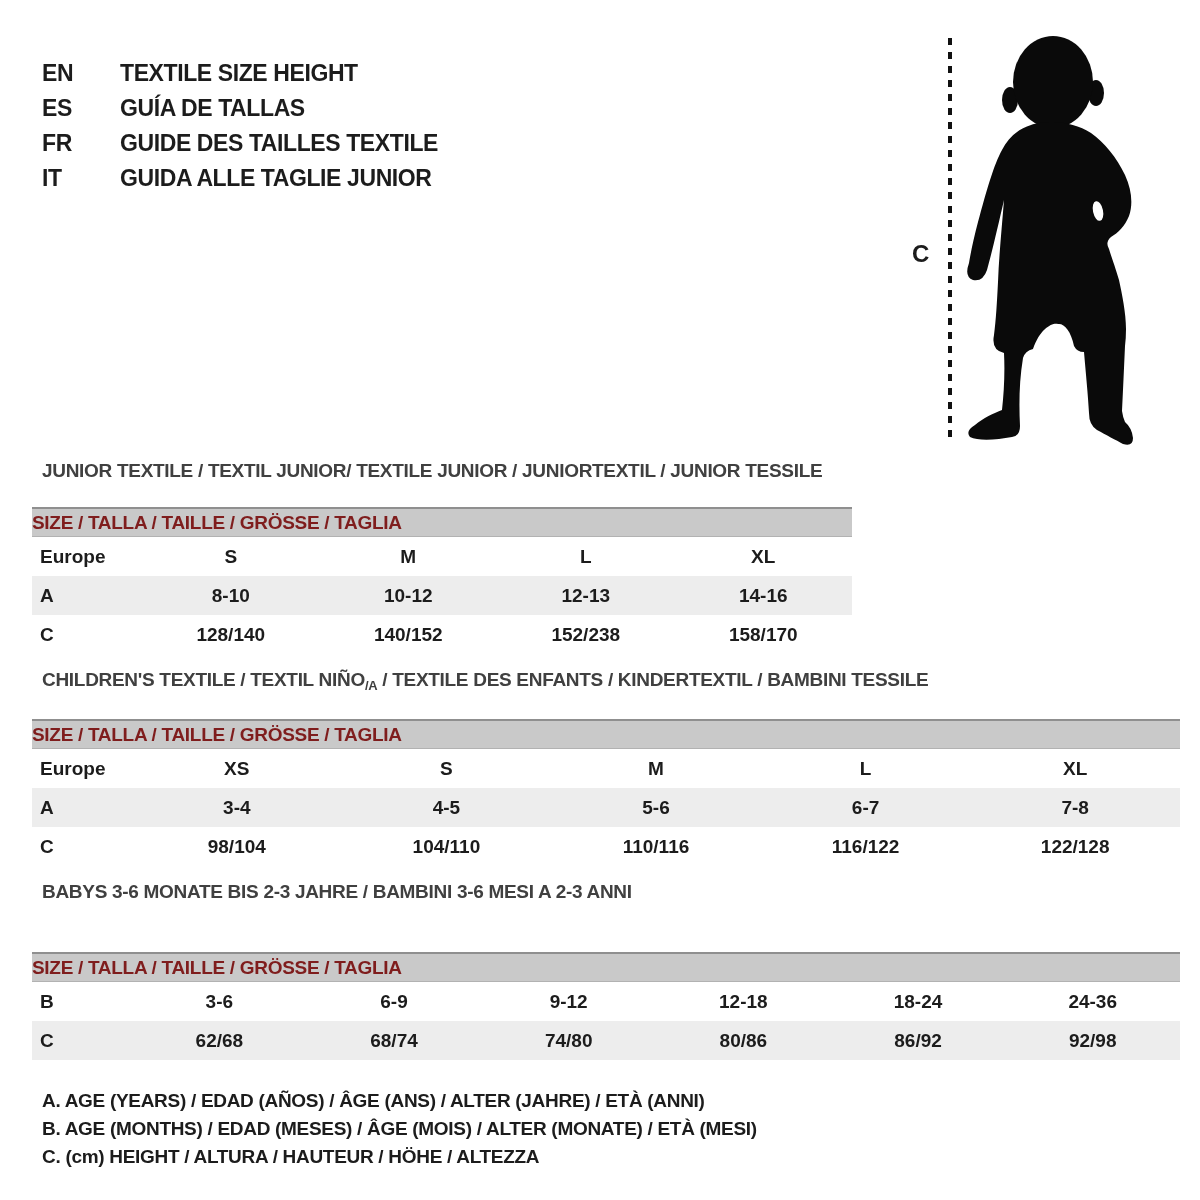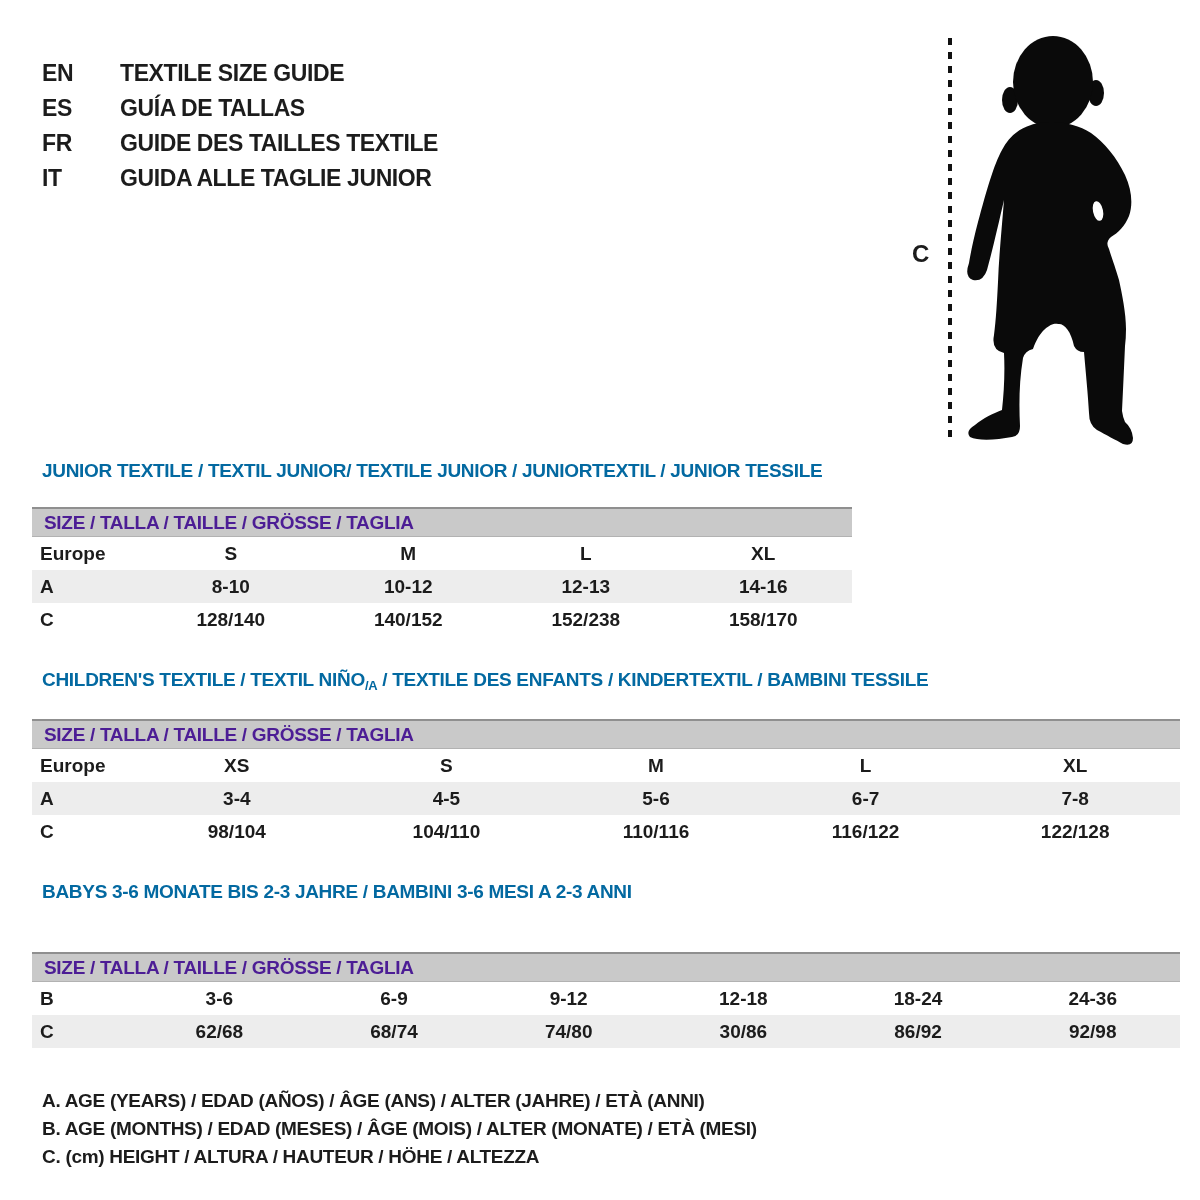--- a/index.html
+++ b/index.html
@@ -20,52 +20,52 @@
   
   .height-line{
     position:absolute;left:948px;top:14px;width:4px;height:403px;
     background:repeating-linear-gradient(to bottom,#111 0px,#111 7px,transparent 7px,transparent 14px);
   }
   .height-label{position:absolute;left:912px;top:216px;font-size:24px;font-weight:700;}
   .baby-svg{position:absolute;left:956px;top:6px;width:190px;height:425px;}
   
   .sec-title{
     position:absolute;font-size:19px;font-weight:700;letter-spacing:-0.3px;
-    white-space:nowrap;color:#0369a1;
+    white-space:nowrap;color:#404040;
   }
   .sec-title .subbed{font-size:13px;vertical-align:-4px;font-weight:700;}
   .sec-title.two-line{line-height:35px;white-space:normal;}
   
   .tbl{position:absolute;}
   .tbl-head{
     height:27px;background:#c9c9c9;
     border-top:2px solid #8f8f8f;border-bottom:1px solid #b2b2b2;
-    display:flex;align-items:center;padding-left:12px;
-    font-size:19px;font-weight:700;letter-spacing:-0.3px;color:#4c1d95;
+    display:flex;align-items:center;padding-left:0;
+    font-size:19px;font-weight:700;letter-spacing:-0.3px;color:#7f1d1d;
     white-space:nowrap;
   }
-  .trow{display:flex;height:33px;align-items:center;font-size:19px;font-weight:700;}
+  .trow{display:flex;height:39px;align-items:center;font-size:19px;font-weight:700;}
   .trow.shade{background:#ededed;}
   .tlabel{padding-left:8px;text-align:left;flex:0 0 auto;}
   .tcell{flex:1 1 0;text-align:center;}
   .lbl-w110{width:102px;}
   .lbl-w100{width:92px;}
   
   .legend{position:absolute;left:42px;top:1066px;}
   .legend-line{height:28px;font-size:19px;font-weight:700;letter-spacing:-0.3px;white-space:nowrap;}
 </style>
 </head>
 <body>
 
 <div class="page">
 
   <div class="lang-block">
     <div class="lang-row">
       <span class="lang-code">EN</span>
-      <span class="lang-title">TEXTILE SIZE GUIDE</span>
+      <span class="lang-title">TEXTILE SIZE HEIGHT</span>
     </div>
     <div class="lang-row">
       <span class="lang-code">ES</span>
       <span class="lang-title">GUÍA DE TALLAS</span>
     </div>
     <div class="lang-row">
       <span class="lang-code">FR</span>
       <span class="lang-title">GUIDE DES TAILLES TEXTILE</span>
     </div>
     <div class="lang-row">
@@ -191,21 +191,21 @@
       <span class="tcell">9-12</span>
       <span class="tcell">12-18</span>
       <span class="tcell">18-24</span>
       <span class="tcell">24-36</span>
     </div>
     <div class="trow shade">
       <span class="tlabel lbl-w100">C</span>
       <span class="tcell">62/68</span>
       <span class="tcell">68/74</span>
       <span class="tcell">74/80</span>
-      <span class="tcell">30/86</span>
+      <span class="tcell">80/86</span>
       <span class="tcell">86/92</span>
       <span class="tcell">92/98</span>
     </div>
   </div>
 
   <div class="legend">
     <div class="legend-line">A. AGE (YEARS) / EDAD (AÑOS) / ÂGE (ANS) / ALTER (JAHRE) / ETÀ (ANNI)</div>
     <div class="legend-line">B. AGE (MONTHS) / EDAD (MESES) / ÂGE (MOIS) / ALTER (MONATE) / ETÀ (MESI)</div>
     <div class="legend-line">C. (cm) HEIGHT / ALTURA / HAUTEUR / HÖHE / ALTEZZA</div>
   </div>

